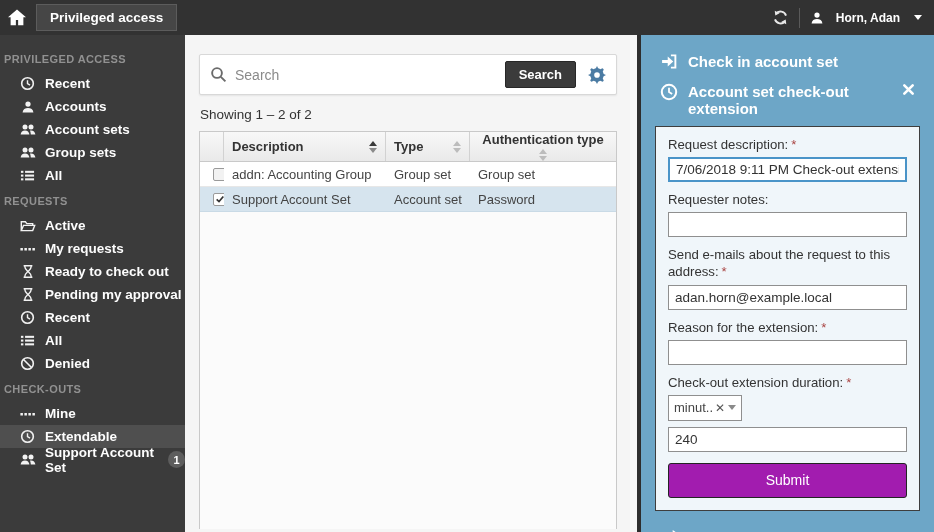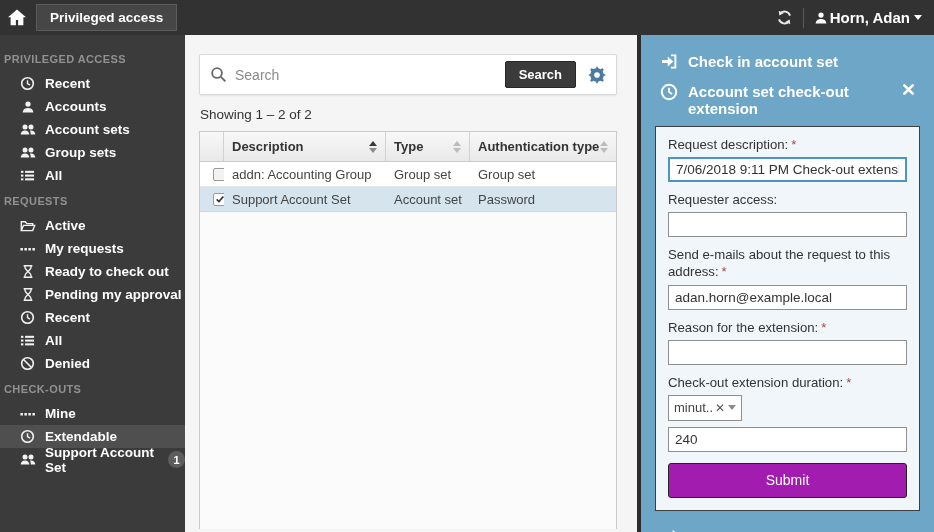--- a/index.html
+++ b/index.html
@@ -18,21 +18,21 @@
   }
   .home-btn { width: 34px; display: flex; justify-content: center; cursor: pointer; }
   .app-btn {
     background: #464646; border: 1px solid #5c5c5c; color: #fff;
     font-size: 13.5px; font-weight: 600; padding: 5px 13px; margin-left: 2px;
     font-family: inherit; cursor: pointer;
   }
   .topbar-right { margin-left: auto; display: flex; align-items: center; gap: 10px; padding-right: 12px; }
   .refresh-btn { color: #e8e8e8; cursor: pointer; }
   .topbar-div { width: 1px; height: 20px; background: #5a5a5a; }
-  .user-menu { display: flex; align-items: center; gap: 2px; font-size: 15px; font-weight: 600; cursor: pointer; }
+  .user-menu { display: flex; align-items: center; gap: 12px; font-size: 12px; font-weight: 600; cursor: pointer; }
   .caret { width: 0; height: 0; border-left: 4px solid transparent; border-right: 4px solid transparent; border-top: 5px solid #fff; margin-left: 2px; }
 
   
   .sidebar {
     position: absolute; top: 35px; left: 0; bottom: 0; width: 185px;
     background: #3b3b3b; color: #fff; overflow: hidden; padding-top: 10px;
   }
   .section-title {
     color: #919191; font-size: 11px; font-weight: 700; letter-spacing: .4px;
     padding: 8px 4px 7px 4px;
@@ -71,21 +71,21 @@
 
   .table-wrap {
     position: absolute; top: 96px; left: 14px; right: 20px; bottom: 3px;
     background: #fbfbfb; border: 1px solid #c9c9c9; border-bottom: none;
   }
   .thead {
     display: flex; height: 30px; background: linear-gradient(#f8f8f8, #e9e9e9);
     border-bottom: 1px solid #c9c9c9; font-size: 13px; font-weight: 600; color: #333; text-align: center;
   }
   .th { display: flex; align-items: center; justify-content: space-between; padding: 0 8px; border-right: 1px solid #d2d2d2; cursor: pointer; }
-  .th:last-child { border-right: none; }
+  .th:last-child { border-right: none; flex-direction: column; }
   .col-check { width: 24px; flex: none; }
   .col-desc  { width: 162px; flex: none; }
   .col-type  { width: 84px; flex: none; }
   .col-auth  { flex: 1; }
   .sort { display: flex; flex-direction: column; gap: 2px; }
   .sort i { display: block; width: 0; height: 0; border-left: 4px solid transparent; border-right: 4px solid transparent; }
   .sort .up   { border-bottom: 5px solid #bcbcbc; }
   .sort .down { border-top: 5px solid #bcbcbc; }
   .sort.active .up { border-bottom-color: #3a3a3a; }
   .sort.active .down { border-top-color: #8a8a8a; }
@@ -434,21 +434,21 @@
         </svg>
     </span>
   </div>
 
   <div class="form-card">
     <div class="f-label">
       <span>Request description:</span><span class="req">*</span>
     </div>
     <input class="f-input focused" type="text" value="7/06/2018 9:11 PM Check-out extension" style="">
 
-    <div class="f-label">Requester access:</div>
+    <div class="f-label">Requester notes:</div>
     <input class="f-input" type="text" value="" style="">
 
     <div class="f-label">
       <span>Send e-mails about the request to this address:</span><span class="req">*</span>
     </div>
     <input class="f-input" type="text" value="adan.horn@example.local" style="">
 
     <div class="f-label">
       <span>Reason for the extension:</span><span class="req">*</span>
     </div>

